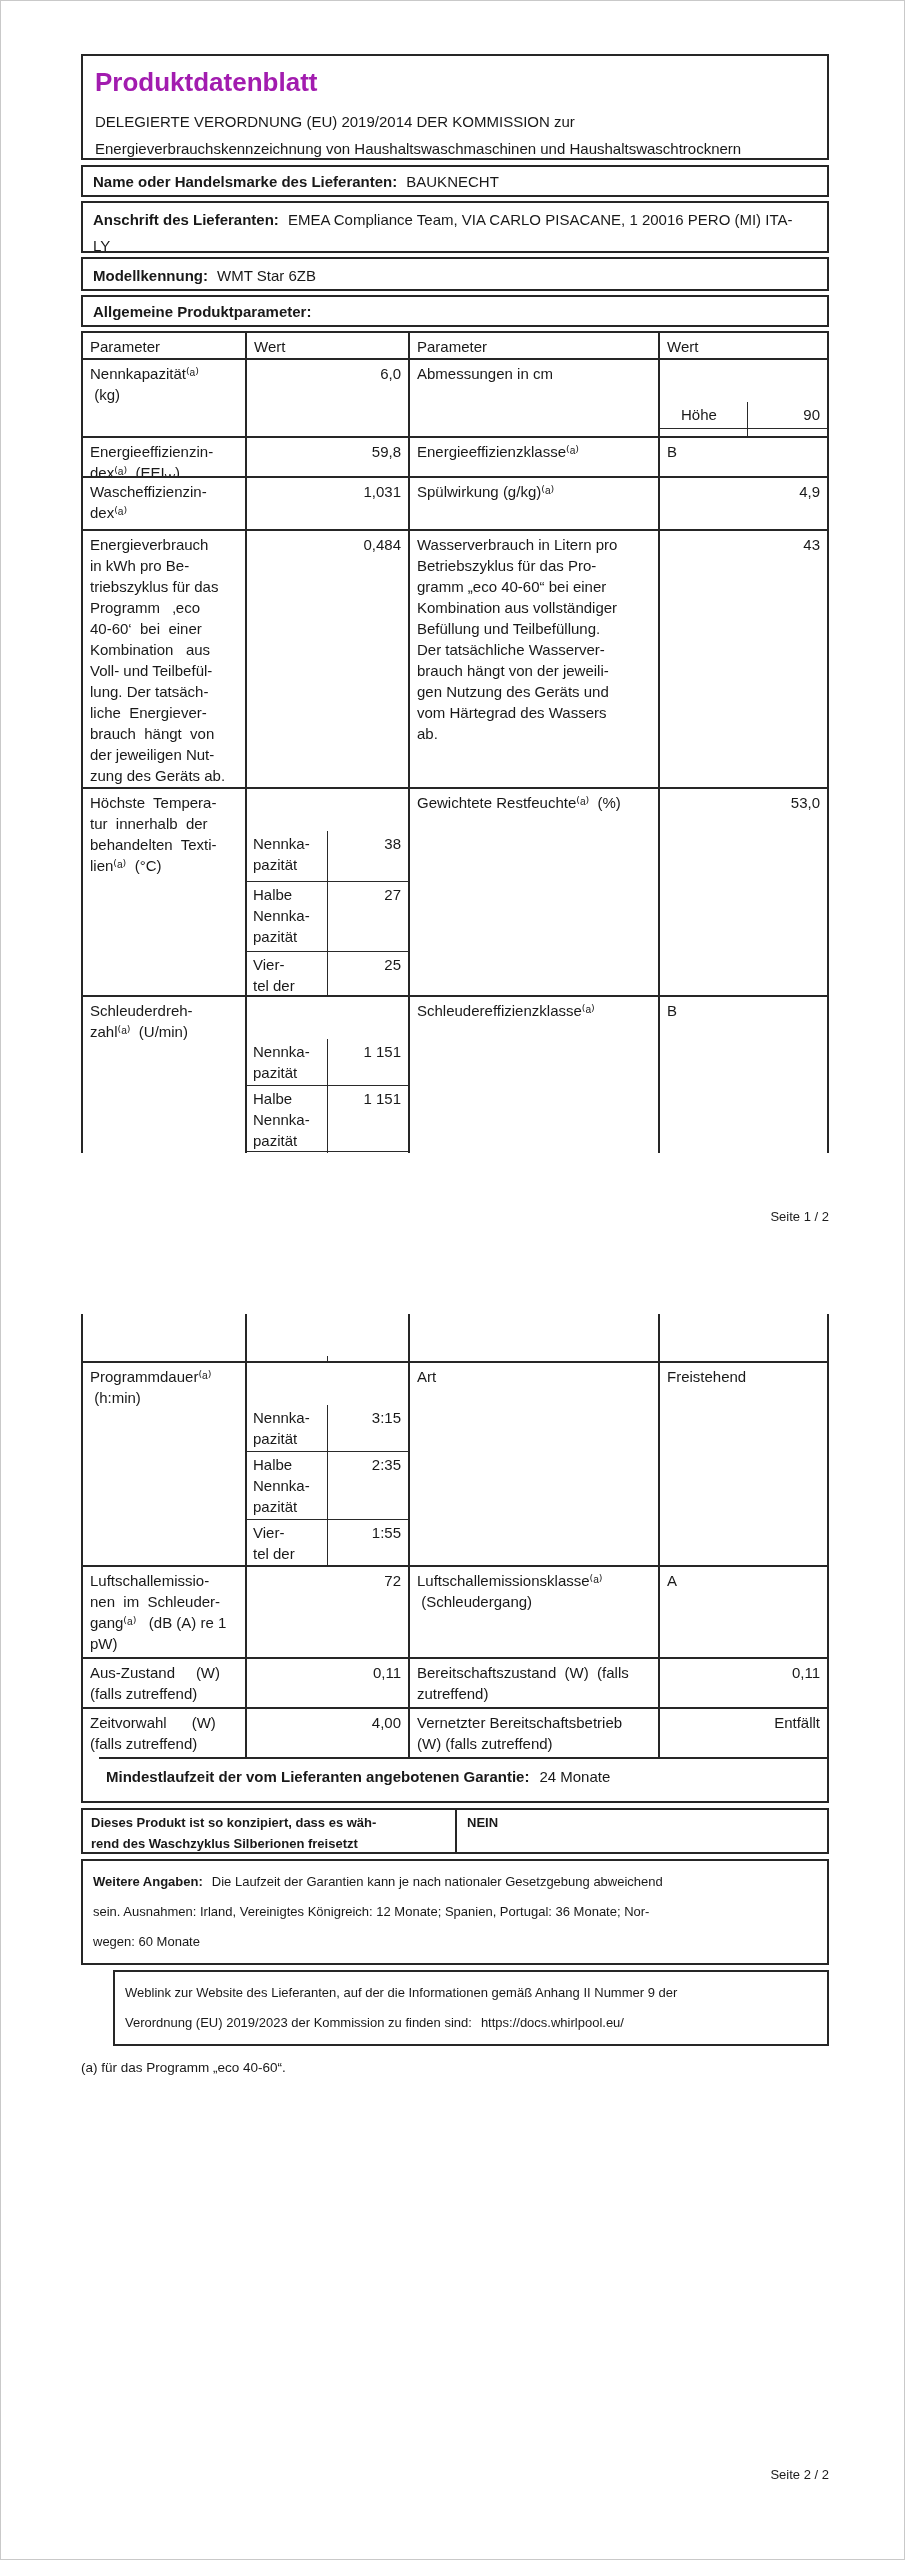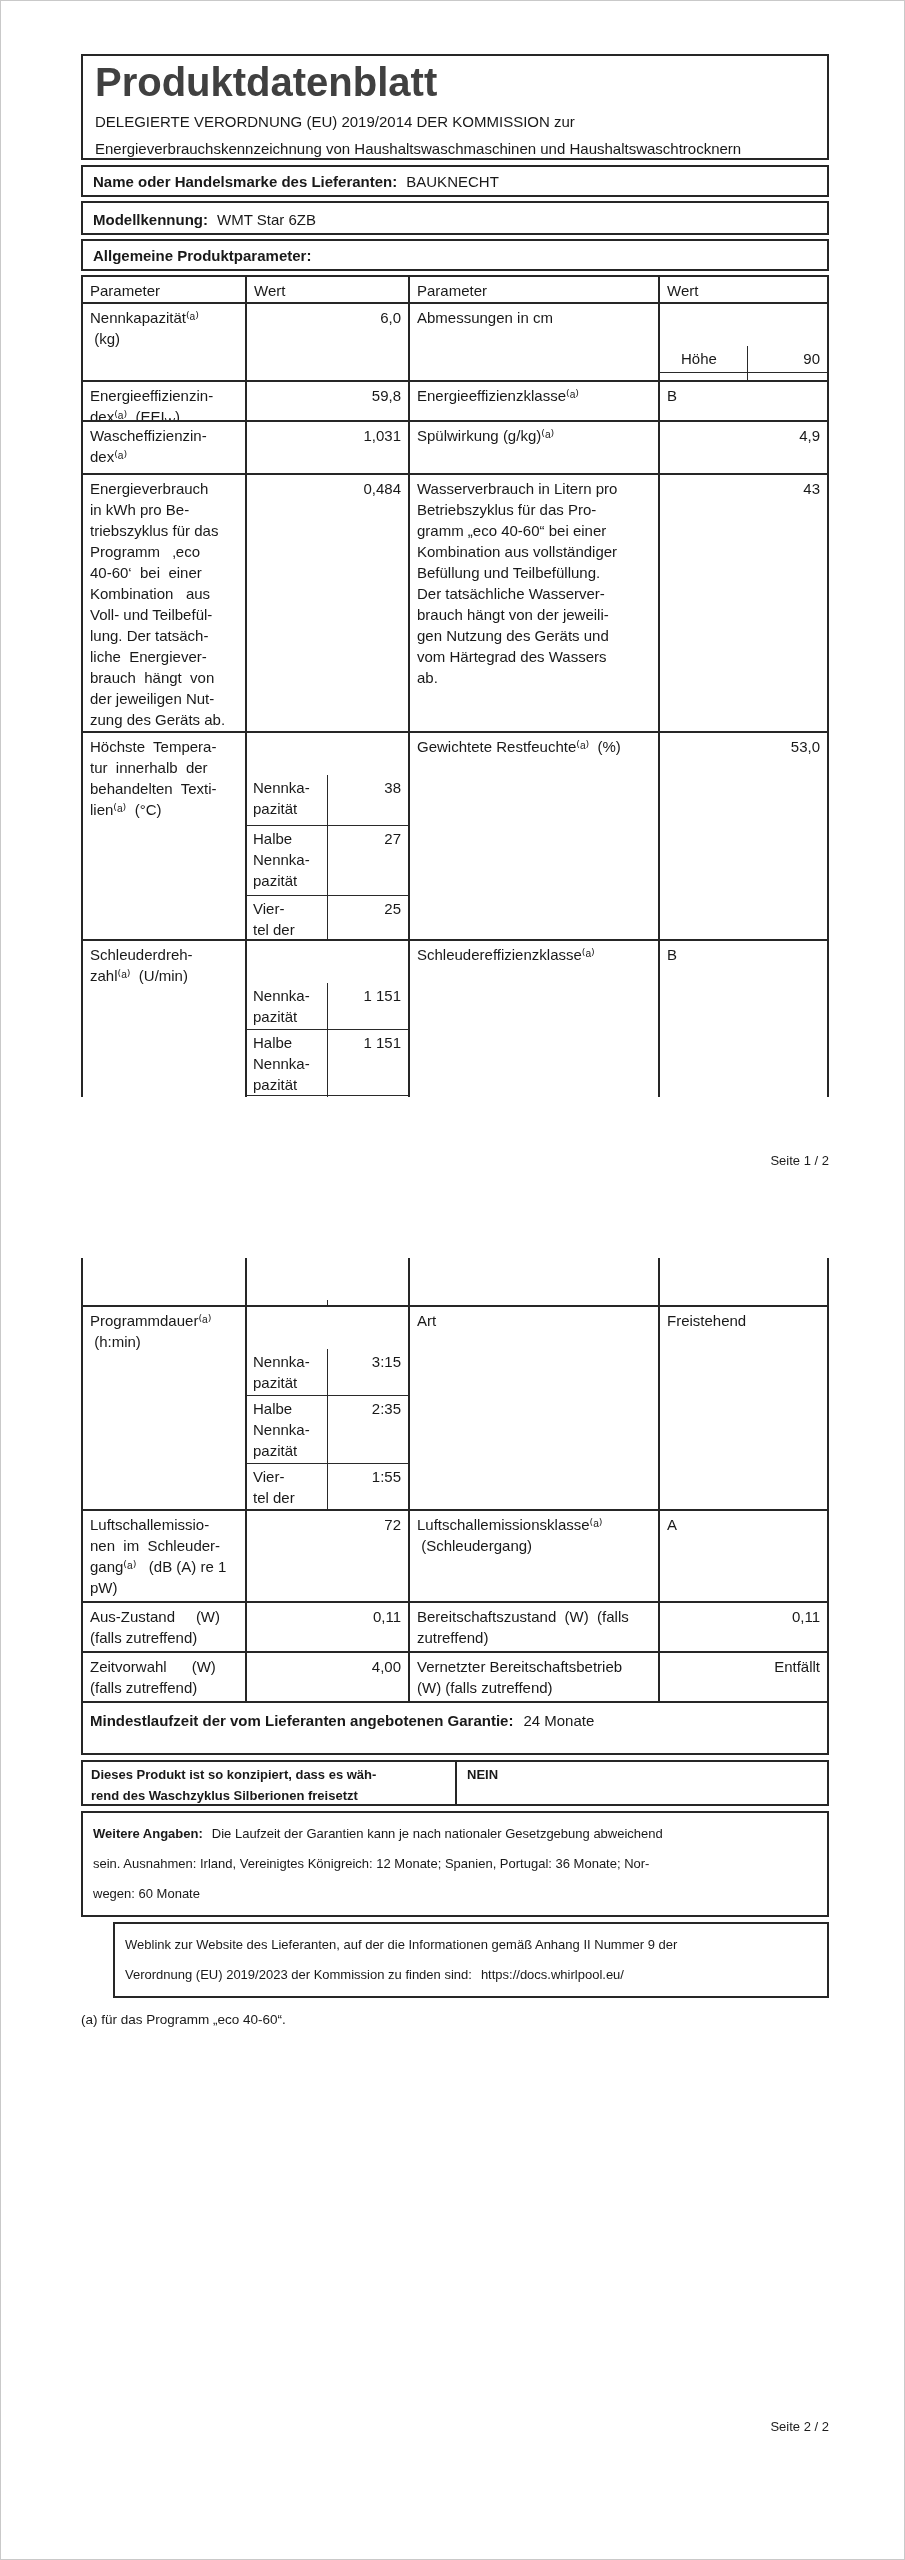--- a/index.html
+++ b/index.html
@@ -7,21 +7,21 @@
     width:905px;height:2560px;background:#ffffff;position:relative;
     font-family:"Liberation Sans","DejaVu Sans",sans-serif;color:#191919;
     overflow:hidden;
   }
   #frame{position:absolute;left:0;top:0;right:0;bottom:0;border:1px solid #c9c9c9;pointer-events:none;}
   #doc{position:absolute;left:81px;top:54px;width:748px;}
   .box{border:2px solid #262626;box-sizing:border-box;padding:4px 10px;font-size:15px;}
   .bl{font-weight:700;}
   .inlineval{margin-left:9px;}
   #titlebox{height:106px;padding:6px 12px;}
-  #doctitle{font-size:40px;font-weight:700;color:#404040;line-height:40px;letter-spacing:0px;}
+  #doctitle{font-size:26px;font-weight:700;color:#a21caf;line-height:40px;letter-spacing:0px;}
   #regtext{margin-top:6px;font-size:15px;line-height:27px;white-space:pre-wrap;}
   .hbox{margin-top:4px;display:block;white-space:pre-wrap;line-height:21px;}
   #supplierbox{margin-top:5px;height:32px;}
   #addressbox{height:52px;line-height:26px;}
   #modelbox{height:34px;padding-top:6px;}
   #generalbox{height:32px;}
   
   .tbl{width:748px;box-sizing:border-box;border-left:2px solid #262626;border-right:2px solid #262626;font-size:15px;line-height:21px;}
   .tbl1{margin-top:4px;}
   .trow{display:flex;border-top:2px solid #262626;box-sizing:border-box;overflow:hidden;}
@@ -64,20 +64,22 @@
 <div id="doc">
 
   <div class="box" id="titlebox">
     <div id="doctitle">Produktdatenblatt</div>
     <div id="regtext">DELEGIERTE VERORDNUNG (EU) 2019/2014 DER KOMMISSION zur
 Energieverbrauchskennzeichnung von Haushaltswaschmaschinen und Haushaltswaschtrocknern</div>
   </div>
 
   <div class="box hbox" id="supplierbox"><span class="bl">Name oder Handelsmarke des Lieferanten:</span><span class="inlineval">BAUKNECHT</span></div>
 
+  <div class="box hbox" id="addressbox"><span class="bl">Anschrift des Lieferanten:</span><span class="inlineval">EMEA Compliance Team, VIA CARLO PISACANE, 1 20016 PERO (MI) ITA-
+LY</span></div>
 
   <div class="box hbox" id="modelbox"><span class="bl">Modellkennung:</span><span class="inlineval">WMT Star 6ZB</span></div>
 
   <div class="box hbox" id="generalbox"><span class="bl">Allgemeine Produktparameter:</span></div>
 
   <div class="tbl tbl1">
 
     <div class="trow" style="height:27px;">
       <div class="cell c1">Parameter</div>
       <div class="cell c2p">Wert</div>
@@ -277,21 +279,21 @@
 
     <div class="trow" style="height:50px;">
       <div class="cell c1">Zeitvorwahl      (W)
 (falls zutreffend)</div>
       <div class="cell c2p num">4,00</div>
       <div class="cell c3">Vernetzter Bereitschaftsbetrieb
 (W) (falls zutreffend)</div>
       <div class="cell c4 num">Entfällt</div>
     </div>
 
-    <div class="trow" style="height:52px;">
+    <div class="trow" style="height:44px;margin-left:16px;">
       <div class="cell" style="width:744px;padding-top:7px;"><span class="bl">Mindestlaufzeit der vom Lieferanten angebotenen Garantie:</span><span class="garval">24 Monate</span></div>
     </div>
   </div>
 
   <div class="wide" id="silberbox">
     <div class="left">Dieses Produkt ist so konzipiert, dass es wäh-
 rend des Waschzyklus Silberionen freisetzt</div>
     <div class="right">NEIN</div>
   </div>
 

